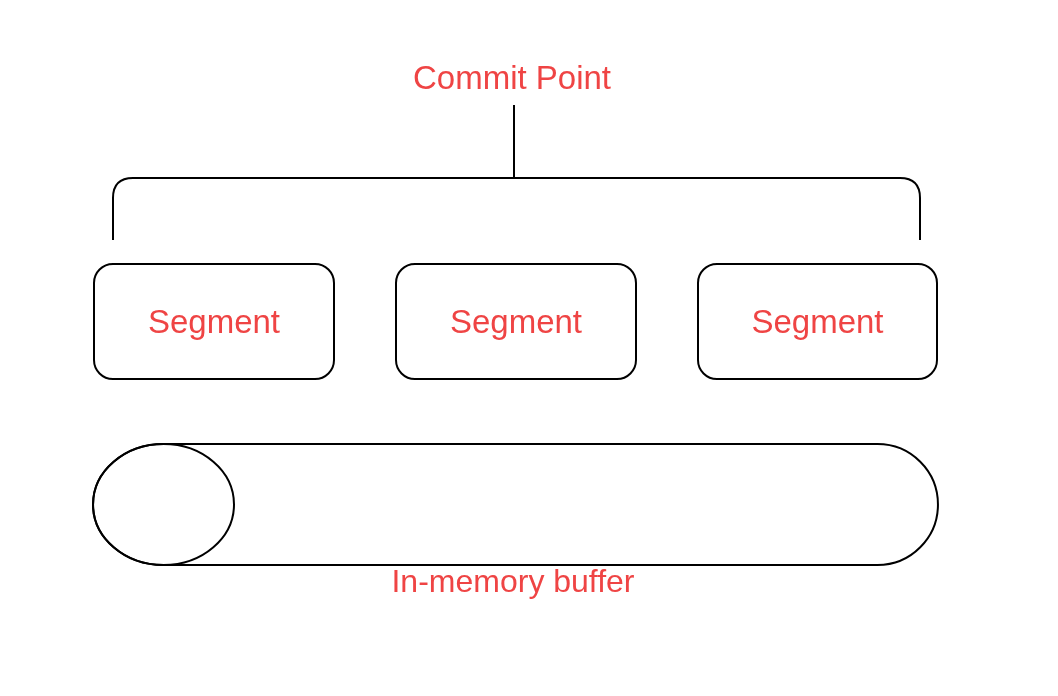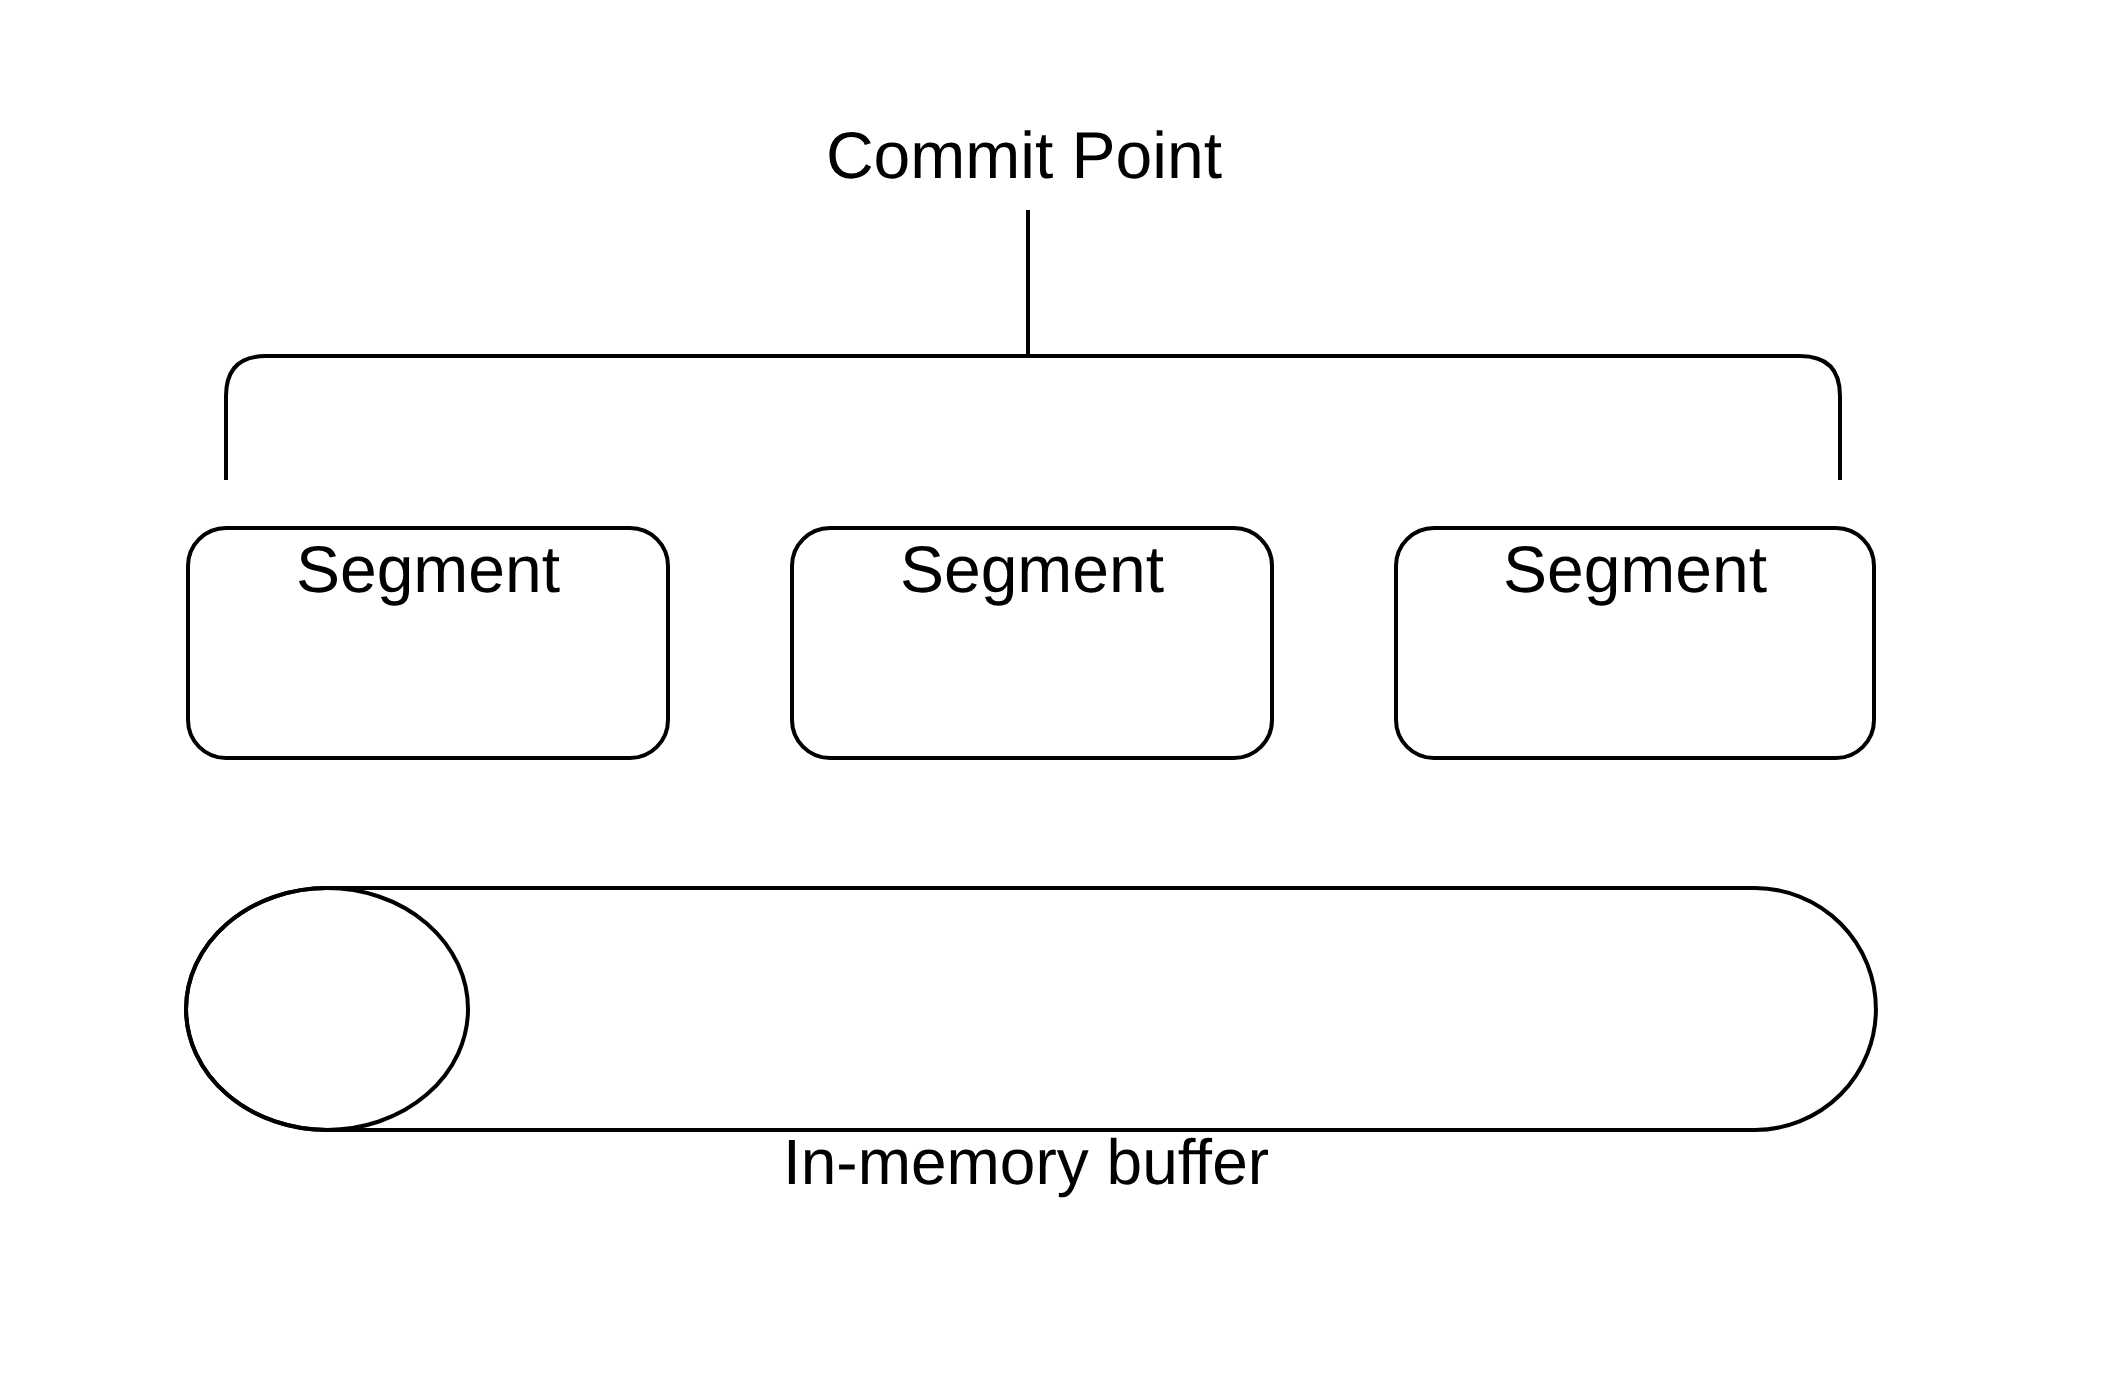--- a/index.html
+++ b/index.html
@@ -20,21 +20,21 @@
     position: absolute;
     left: 0;
     top: 0;
     width: 1058px;
     height: 696px;
   }
   .label {
     position: absolute;
     font-size: 33px;
     font-weight: 400;
-    color: #000000;
+    color: #ef4444;
     text-align: center;
     white-space: nowrap;
     line-height: 1.2;
   }
   .commit-label {
     left: 312px;
     top: 58px;
     width: 400px;
   }
   .buffer-label {
@@ -46,21 +46,21 @@
   .segment-box {
     position: absolute;
     top: 263px;
     width: 242px;
     height: 117px;
     box-sizing: border-box;
     border: 2px solid #000000;
     border-radius: 20px;
     background: #ffffff;
     display: flex;
-    align-items: flex-start;
+    align-items: center;
     justify-content: center;
   }
   .segment-box .label {
     position: static;
   }
   .seg-1 { left: 93px; }
   .seg-2 { left: 395px; }
   .seg-3 { left: 697px; width: 241px; }
 </style>
 </head>

